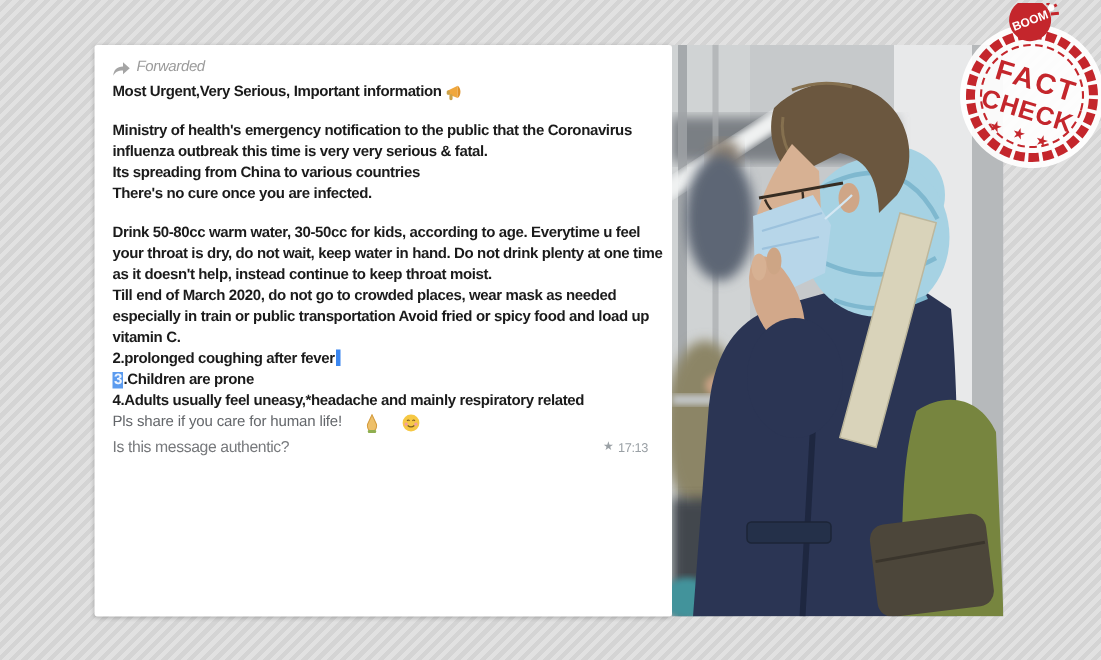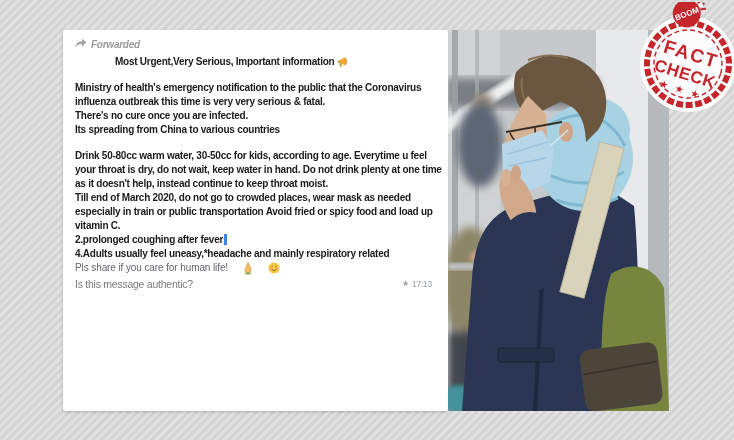--- a/index.html
+++ b/index.html
@@ -8,24 +8,24 @@
     background:repeating-linear-gradient(135deg,#e1e1e1 0 3px,#d4d4d4 3px 6px);
     font-family:"Liberation Sans","DejaVu Sans",sans-serif;
   }
   
   .card{
     position:absolute;left:63px;top:30px;width:385px;height:381px;
     background:#ffffff;border-radius:2px;box-shadow:0 1px 3px rgba(0,0,0,.22);
     padding:8px 6px 8px 12px;box-sizing:border-box;overflow:hidden;
     color:#1b1b1b;font-size:10px;line-height:14px;font-weight:700;letter-spacing:-.25px;
   }
-  .fw-row{display:flex;align-items:flex-start;gap:4px;color:#9b9b9b;font-weight:700;
+  .fw-row{display:flex;align-items:flex-end;gap:4px;color:#9b9b9b;font-weight:400;
     font-style:italic;font-size:10px;line-height:13px;}
   .fw-row svg{flex:0 0 auto;}
-  .msg-title{margin-top:4px;display:flex;align-items:center;gap:3px;margin-left:40px;}
+  .msg-title{margin-top:4px;display:flex;align-items:center;gap:3px;}
   .para{margin-top:12px;}
   .line{min-height:14px;}
   .cursor{display:inline-block;width:3px;height:11px;background:#3a86f0;vertical-align:-2px;margin-left:1px;}
   .hl{background:#5b9bef;color:#eef5ff;padding:0 1px;}
   .share-line{color:#63666a;font-weight:400;letter-spacing:-.1px;display:flex;align-items:center;gap:14px;}
   .meta-row{margin-top:2px;display:flex;align-items:flex-end;justify-content:space-between;
     color:#77797c;font-weight:400;font-size:10.5px;padding-right:10px;}
   .stamp-time{display:flex;align-items:center;gap:3px;color:#9aa0a5;font-size:8.5px;}
   .star-glyph{font-size:8px;color:#9aa0a5;font-style:normal;}
   
@@ -56,31 +56,32 @@
       <svg class="emoji" width="13" height="12" viewBox="0 0 16 14">
         <path d="M2 5 L10 1 L10 11 L2 8 Z" fill="#f0a73c"></path>
         <path d="M10 1 C13 2.5 13 9.5 10 11 Z" fill="#e0922a"></path>
         <rect x="1" y="5" width="2.5" height="3.4" rx="1" fill="#caa24a"></rect>
         <rect x="3.2" y="8" width="2.6" height="5" rx="1.2" fill="#caa24a"></rect>
       </svg>
     </div>
 
     <div class="para">
       <div class="line">Ministry of health's emergency notification to the public that the Coronavirus influenza outbreak this time is very very serious &amp; fatal.</div>
+      <div class="line">Its spreading from China to various countries</div>
       <div class="line">There's no cure once you are infected.</div>
-      <div class="line">Its spreading from China to various countries</div>
     </div>
 
     <div class="para">
       <div class="line">Drink 50-80cc warm water, 30-50cc for kids, according to age. Everytime u feel your throat is dry, do not wait, keep water in hand. Do not drink plenty at one time as it doesn't help, instead continue to keep throat moist.</div>
       <div class="line">Till end of March 2020, do not go to crowded places, wear mask as needed especially in train or public transportation Avoid fried or spicy food and load up vitamin C.</div>
 
 
       <div class="line"><span>2.prolonged coughing after fever</span><span class="cursor"></span></div>
 
+      <div class="line"><span class="hl">3</span><span>.Children are prone</span></div>
 
       <div class="line">4.Adults usually feel uneasy,*headache and mainly respiratory related</div>
 
 
       <div class="line share-line">
         <span>Pls share if you care for human life!</span>
         <svg class="emoji" width="12" height="13" viewBox="0 0 12 13">
           <path d="M6 0.5 L9 7 Q9.4 11 6 11.5 Q2.6 11 3 7 Z" fill="#eec06a" stroke="#d49c3f" stroke-width="0.7"></path>
           <rect x="3.2" y="10.6" width="5.6" height="2" rx="0.8" fill="#8fae4f"></rect>
         </svg>

